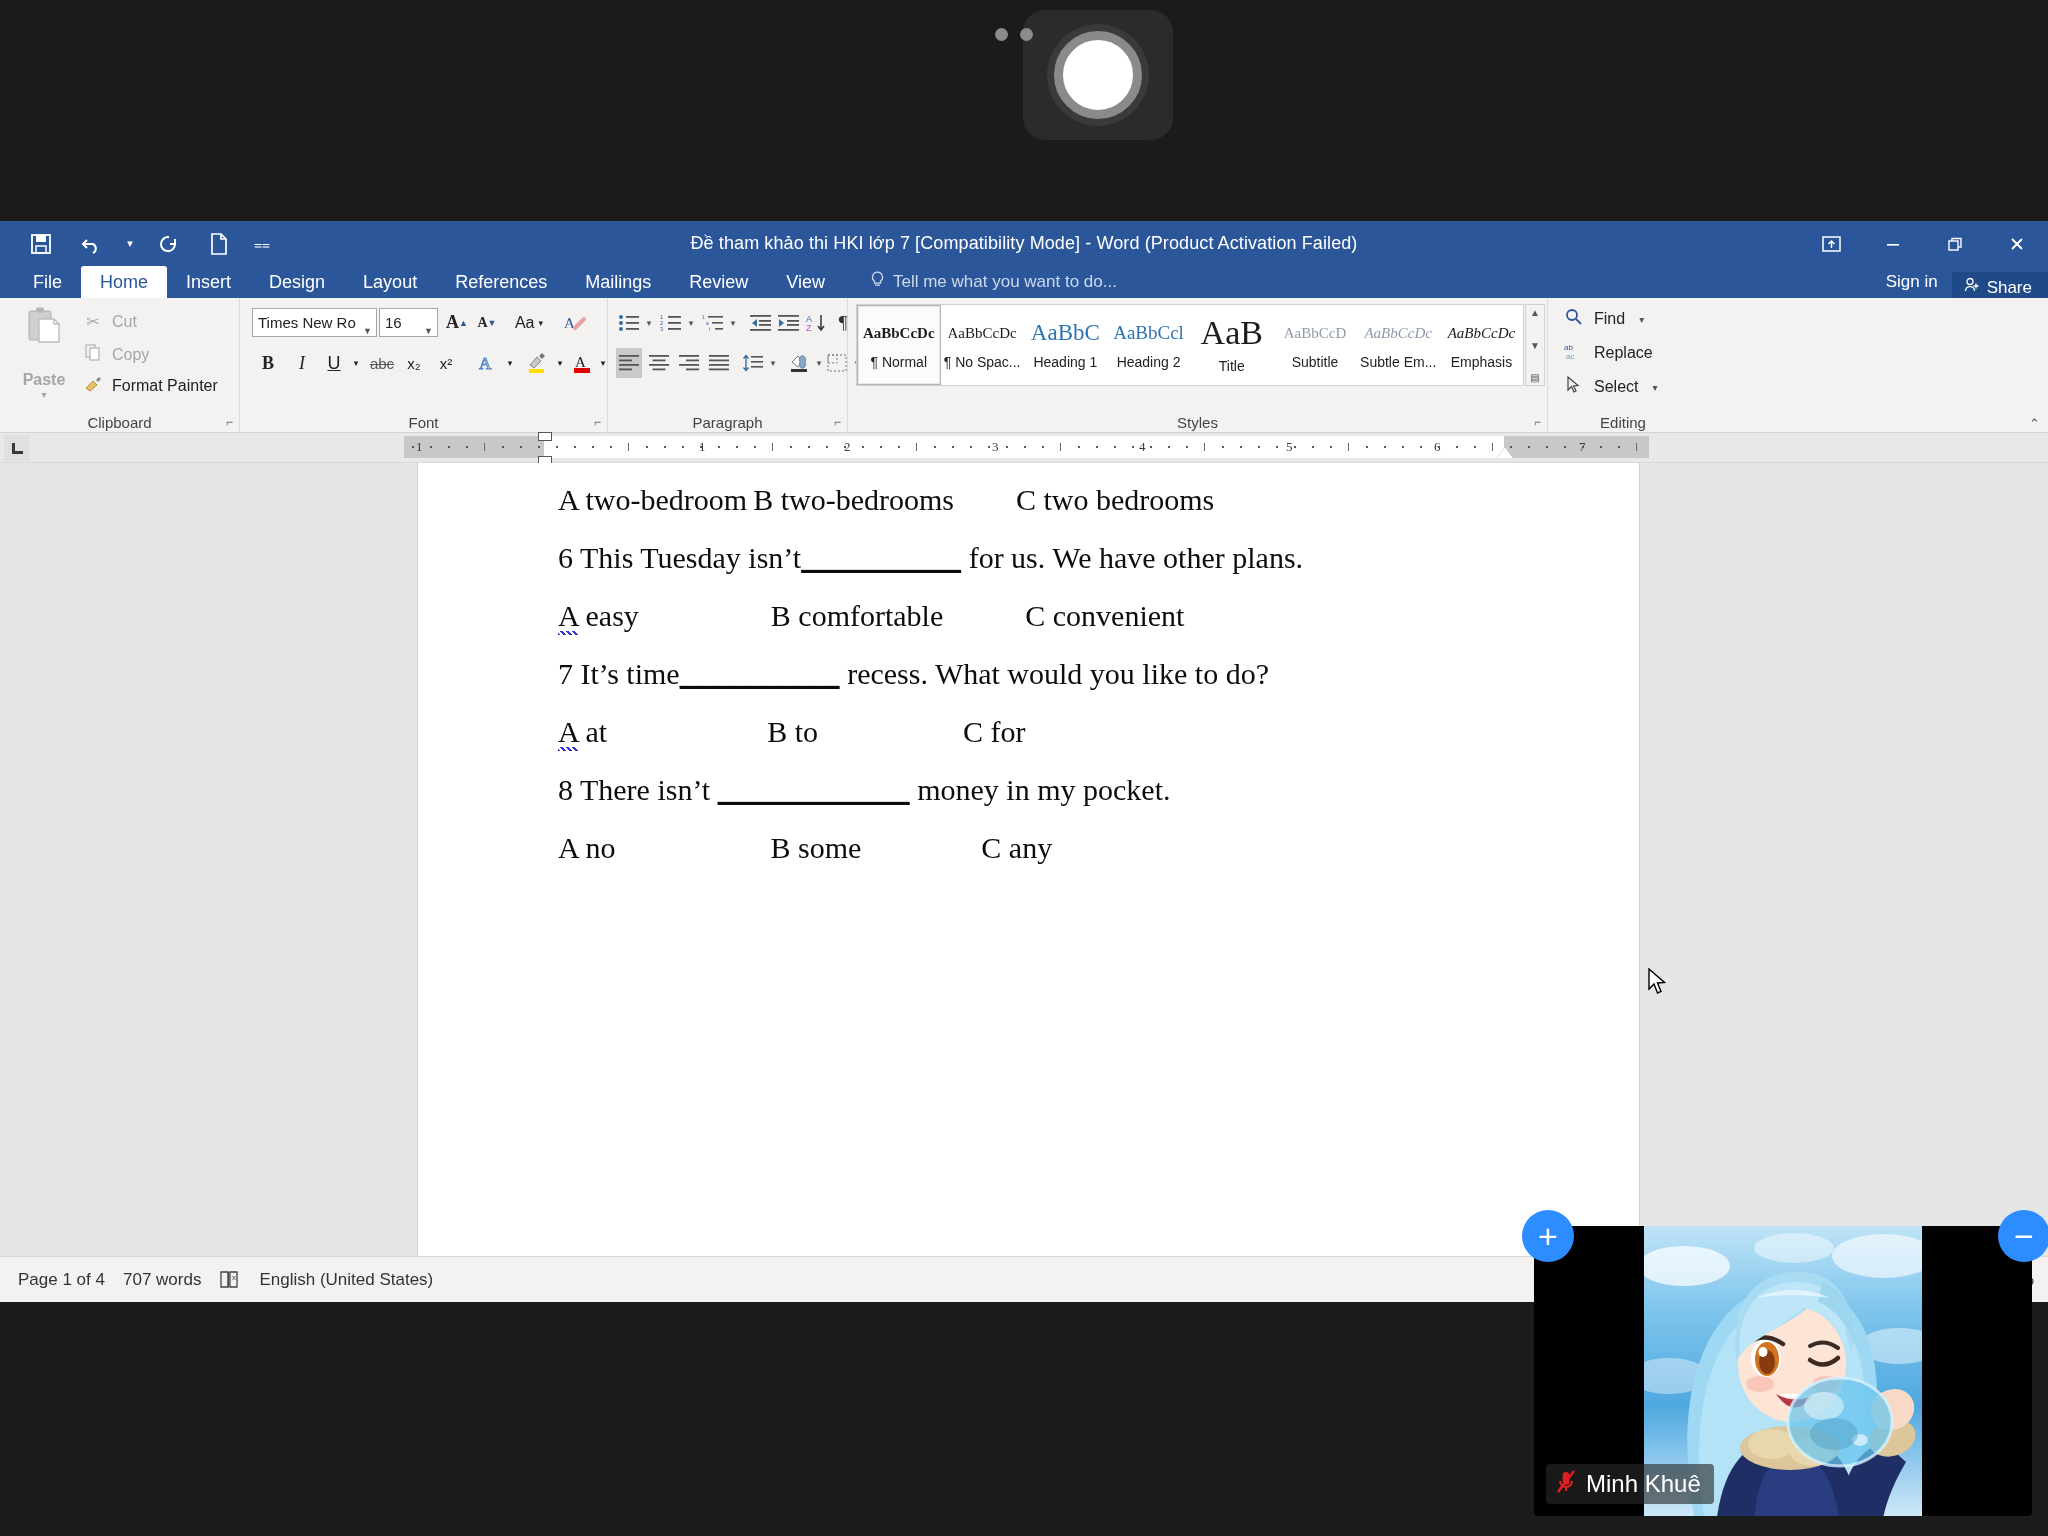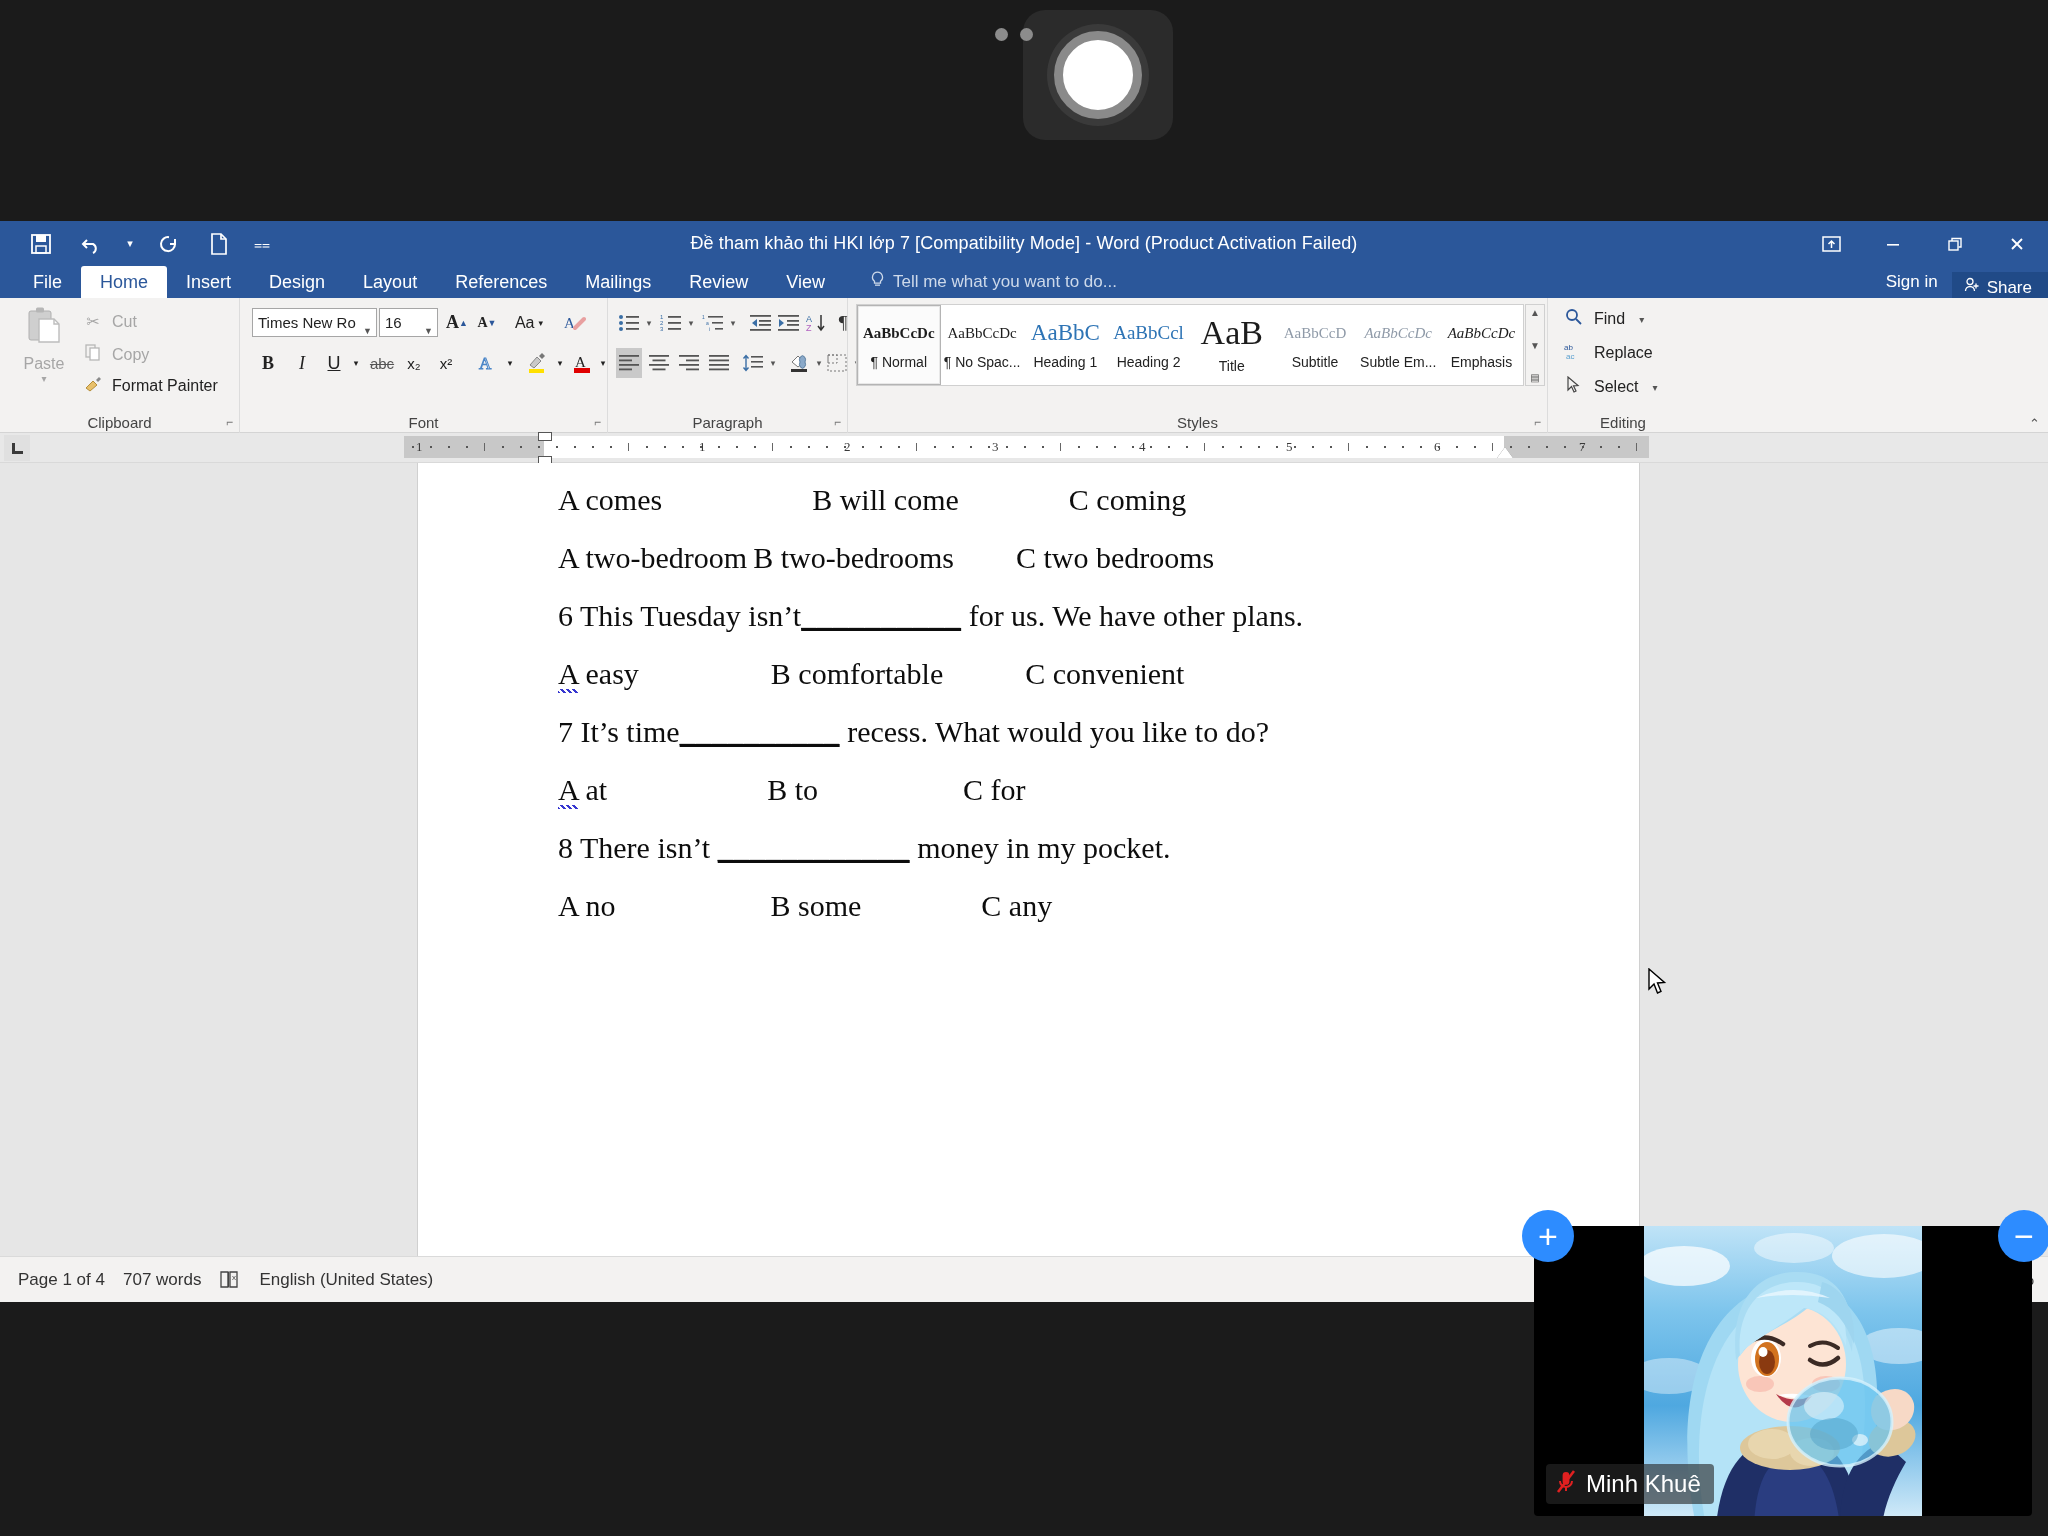--- a/index.html
+++ b/index.html
@@ -51,21 +51,21 @@
   
   #ribbon { height:135px; background:#f3f2f1; border-bottom:1px solid #d4d4d4; display:flex; position:relative; }
   .group { position:relative; height:135px; border-right:1px solid #dcdcdc; }
   .group-label { position:absolute; bottom:2px; left:0; right:0; text-align:center; font-size:15px; color:#444; }
   .group-launcher { position:absolute; bottom:4px; right:6px; font-size:12px; color:#777; }
 
   
   #g-clipboard { width:240px; }
   #paste { position:absolute; left:10px; top:8px; width:68px; text-align:center; color:#a6a6a6; }
   #paste .gl { font-size:38px; line-height:40px; display:block; }
-  #paste .lb { font-size:16px; display:block; margin-top:2px; }
+  #paste .lb { font-size:16px; display:block; margin-top:18px;font-weight:bold; }
   #paste .car { font-size:10px; display:block; }
   .cb-item { position:absolute; left:82px; display:flex; align-items:center; gap:8px; font-size:16px; color:#a6a6a6; }
   .cb-item .ic { width:22px; text-align:center; font-size:16px; }
   #cb-cut { top:14px; }
   #cb-copy { top:46px; }
   #cb-fp   { top:78px; color:#222; }
 
   
   #g-font { width:368px; }
   #fontname { position:absolute; left:12px; top:10px; width:125px; height:29px; border:1px solid #a6a6a6; background:#fff;
@@ -685,23 +685,20 @@
           <div class="rtick" style="left: 1214px;"></div>
           <div class="rtick big" style="left: 1232px;"></div>
         </div>
     </div>
 
     <div id="canvas">
       <div id="page">
         <div id="doc">
 
 
-          <div class="pline">
-            <span>A comes</span><span class="gap-lg"></span><span>B will come</span><span class="gap-md"></span><span>C coming</span>
-          </div>
 
 
           <div class="pline">
             <span>A two-bedroom</span><span style="display:inline-block;width:6px;"></span><span>B two-bedrooms</span><span class="gap-sm"></span><span>C two bedrooms</span>
           </div>
 
           <div class="pline">
             <span>6</span>
             <span>This Tuesday isn’t</span><span class="blank">__________</span><span> for us. We have other plans.</span>
           </div>

